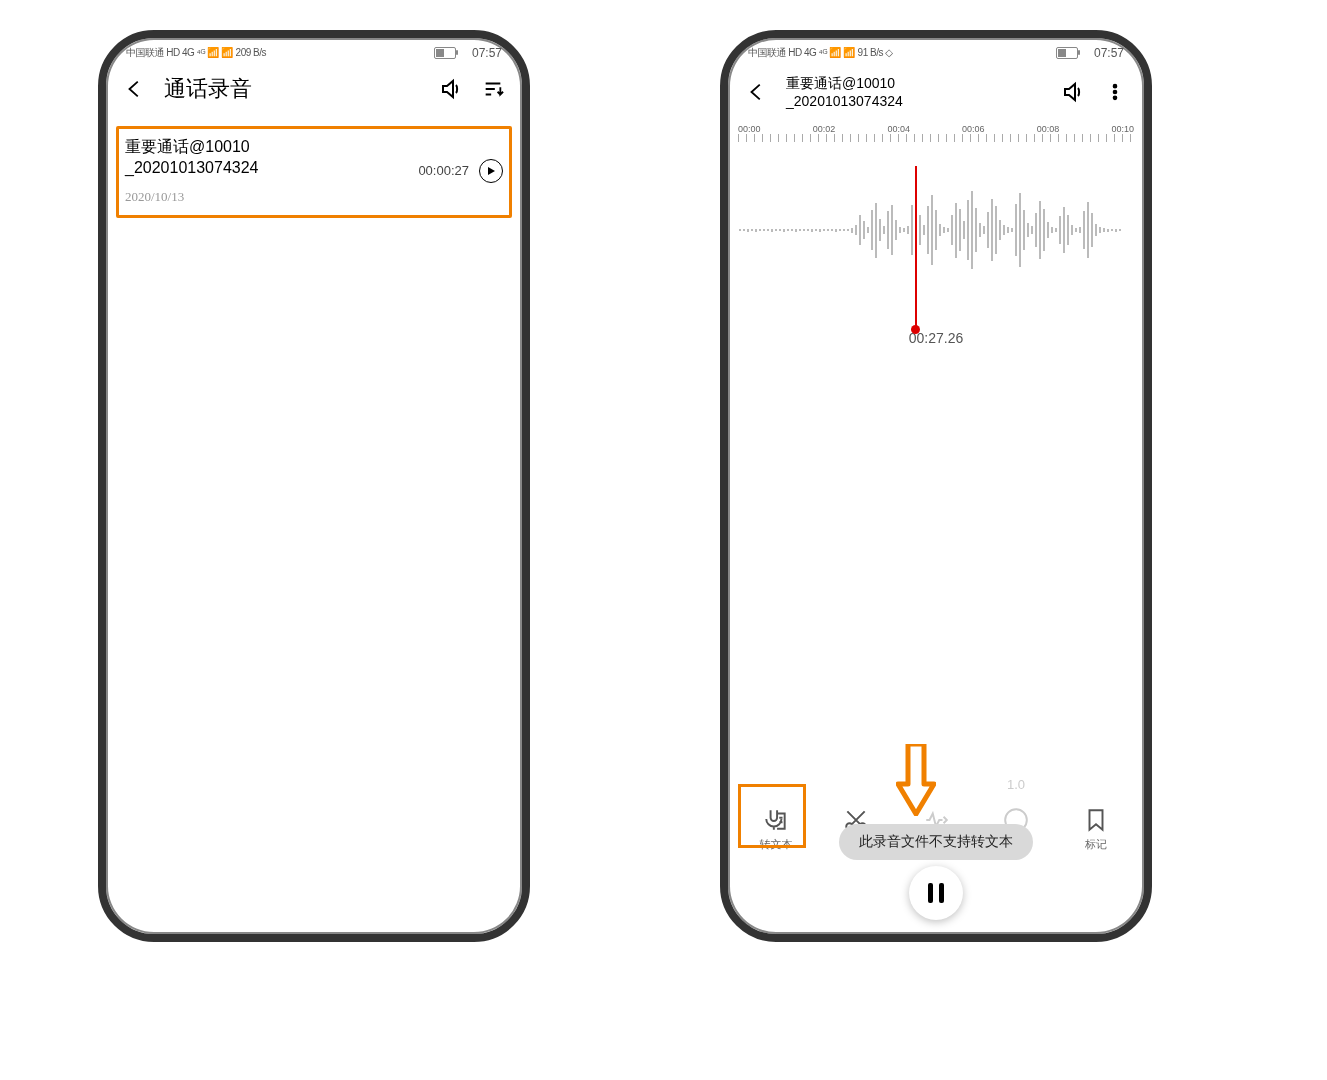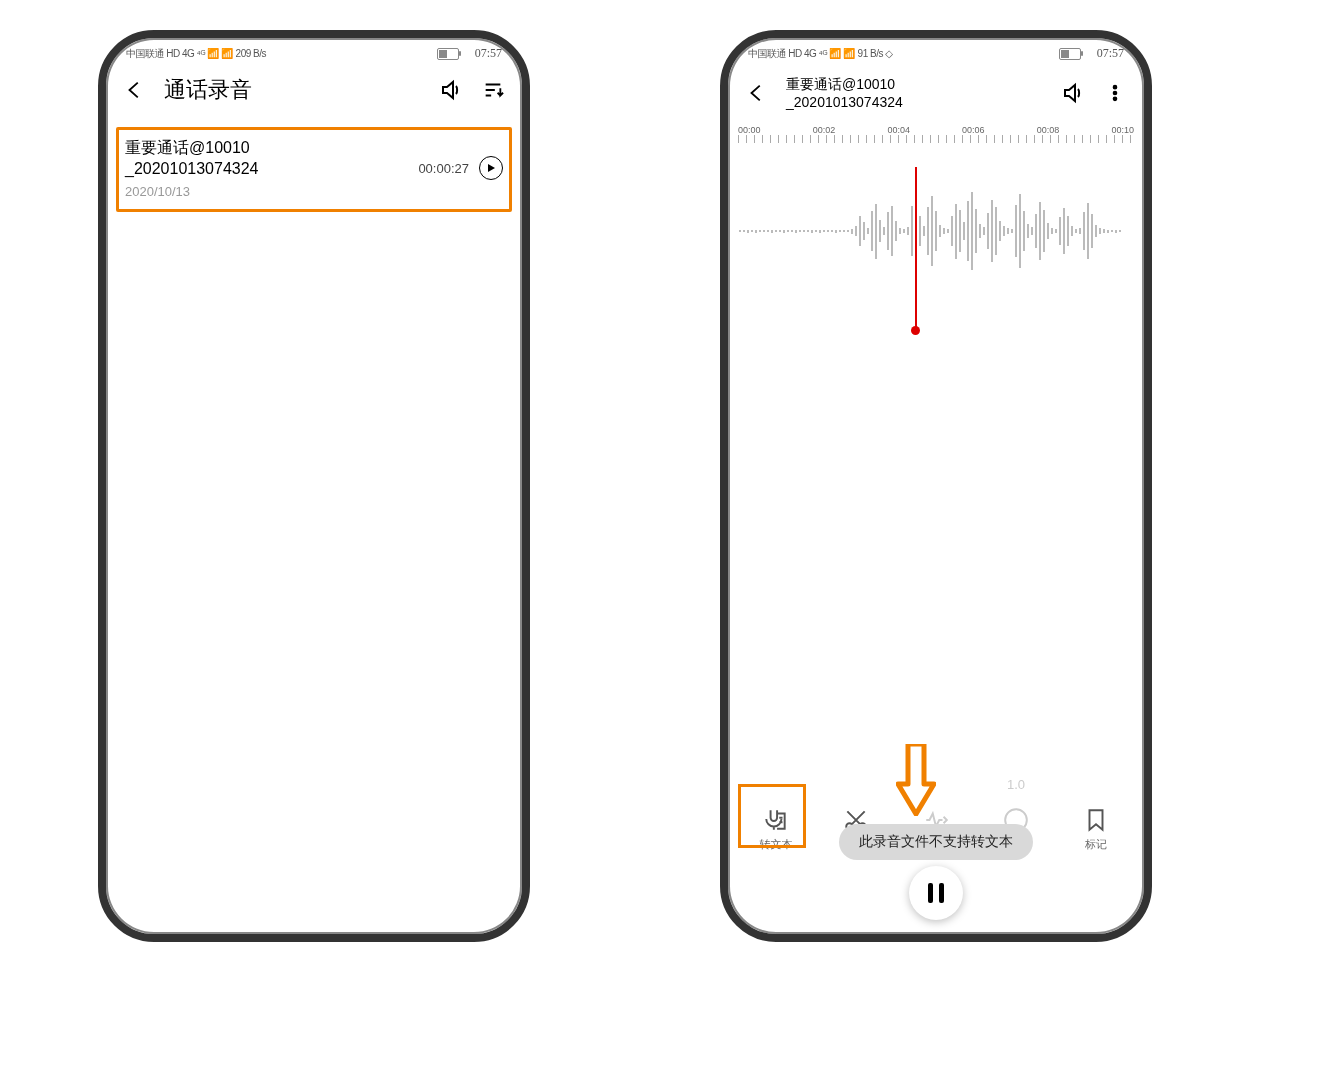--- a/index.html
+++ b/index.html
@@ -6,37 +6,37 @@
   .phone{position:absolute;width:416px;height:896px;border:8px solid #333;border-radius:56px;background:#fff;box-shadow:0 0 0 2px #888 inset;overflow:hidden;}
   .phone .side-btn{position:absolute;background:#555;border-radius:2px;}
   .phone .side-btn.vol{right:-12px;top:200px;width:6px;height:80px;}
   .phone .side-btn.vol2{right:-12px;top:290px;width:6px;height:80px;}
   .phone .side-btn.pwr{left:-12px;top:260px;width:6px;height:110px;}
   .phone1{left:98px;top:30px;}
   .phone2{left:692px;top:30px;margin-left:28px;}
 
   .status-bar{display:flex;justify-content:space-between;align-items:flex-end;padding:8px 20px 0 20px;font-size:12px;color:#555;}
   .status-left{font-size:10px;letter-spacing:-0.5px;}
-  .status-right{display:flex;align-items:center;gap:16px;font-family:Liberation Serif, serif;}
+  .status-right{display:flex;align-items:center;gap:16px;}
   .battery{width:20px;height:10px;border:1px solid #888;border-radius:2px;position:relative;}
   .battery::after{content:'';position:absolute;right:-3px;top:2px;width:2px;height:5px;background:#888;border-radius:1px;}
   .battery .fill{position:absolute;left:1px;top:1px;bottom:1px;width:40%;background:#888;}
 
   .header{display:flex;align-items:center;padding:14px 16px;gap:16px;}
   .header .title{font-size:22px;font-weight:500;flex:1;}
   .header .title2{font-size:14px;flex:1;line-height:1.3;}
   .icon-btn{width:26px;height:26px;display:flex;align-items:center;justify-content:center;cursor:pointer;}
   .speaker-icon svg,.more-icon svg,.back-icon svg,.sort-icon svg{stroke:#000;fill:none;stroke-width:2;}
 
   .search-box{margin:6px 16px;background:#f3f3f3;border-radius:22px;padding:10px 14px;display:flex;align-items:center;gap:8px;color:#999;font-size:15px;}
 
   .record-item{margin:8px 10px;padding:8px 6px 10px 6px;display:flex;align-items:center;}
   .record-item .info{flex:1;}
   .record-item .line1{font-size:16px;color:#000;line-height:1.3;}
-  .record-item .date{font-size:13px;color:#999;margin-top:4px;}
+  .record-item .date{font-size:13px;color:#999;margin-top:10px;font-family:Liberation Serif, serif;}
   .record-item .dur{font-size:13px;color:#444;margin-right:10px;}
   .play-circle{width:22px;height:22px;border:1.6px solid #000;border-radius:50%;display:flex;align-items:center;justify-content:center;}
   .play-circle svg{fill:#000;}
 
   .highlight{border:3px solid #f08000;border-radius:2px;}
 
   
   .wave-area{position:relative;height:180px;margin-top:4px;}
   .ruler{display:flex;justify-content:space-between;padding:0 10px;font-size:9px;color:#666;}
   .ruler-ticks{height:8px;margin:0 10px;background:repeating-linear-gradient(90deg,#aaa 0,#aaa 1px,transparent 1px,transparent 8px);}
@@ -262,20 +262,21 @@
         <div class="wave-bar" style="height: 6px;"></div>
         <div class="wave-bar" style="height: 4px;"></div>
         <div class="wave-bar" style="height: 3px;"></div>
         <div class="wave-bar" style="height: 2px;"></div>
         <div class="wave-bar" style="height: 3px;"></div>
         <div class="wave-bar" style="height: 2px;"></div>
       </div>
     <div class="playhead"></div>
   </div>
 
+  <div class="time-small">00:27.26</div>
 
   <div class="footer">
     <div class="action-row">
       <div class="action">
         <svg width="26" height="26" viewBox="0 0 24 24">
             <path d="M7 3v7a3 3 0 006 0V3 M3 11a7 7 0 0014 0 M10 18v3 M13 6h7v14h-7 M15 10h3 M15 14h3"></path>
           </svg>
         <span>转文本</span>
       </div>
       <div class="action">

